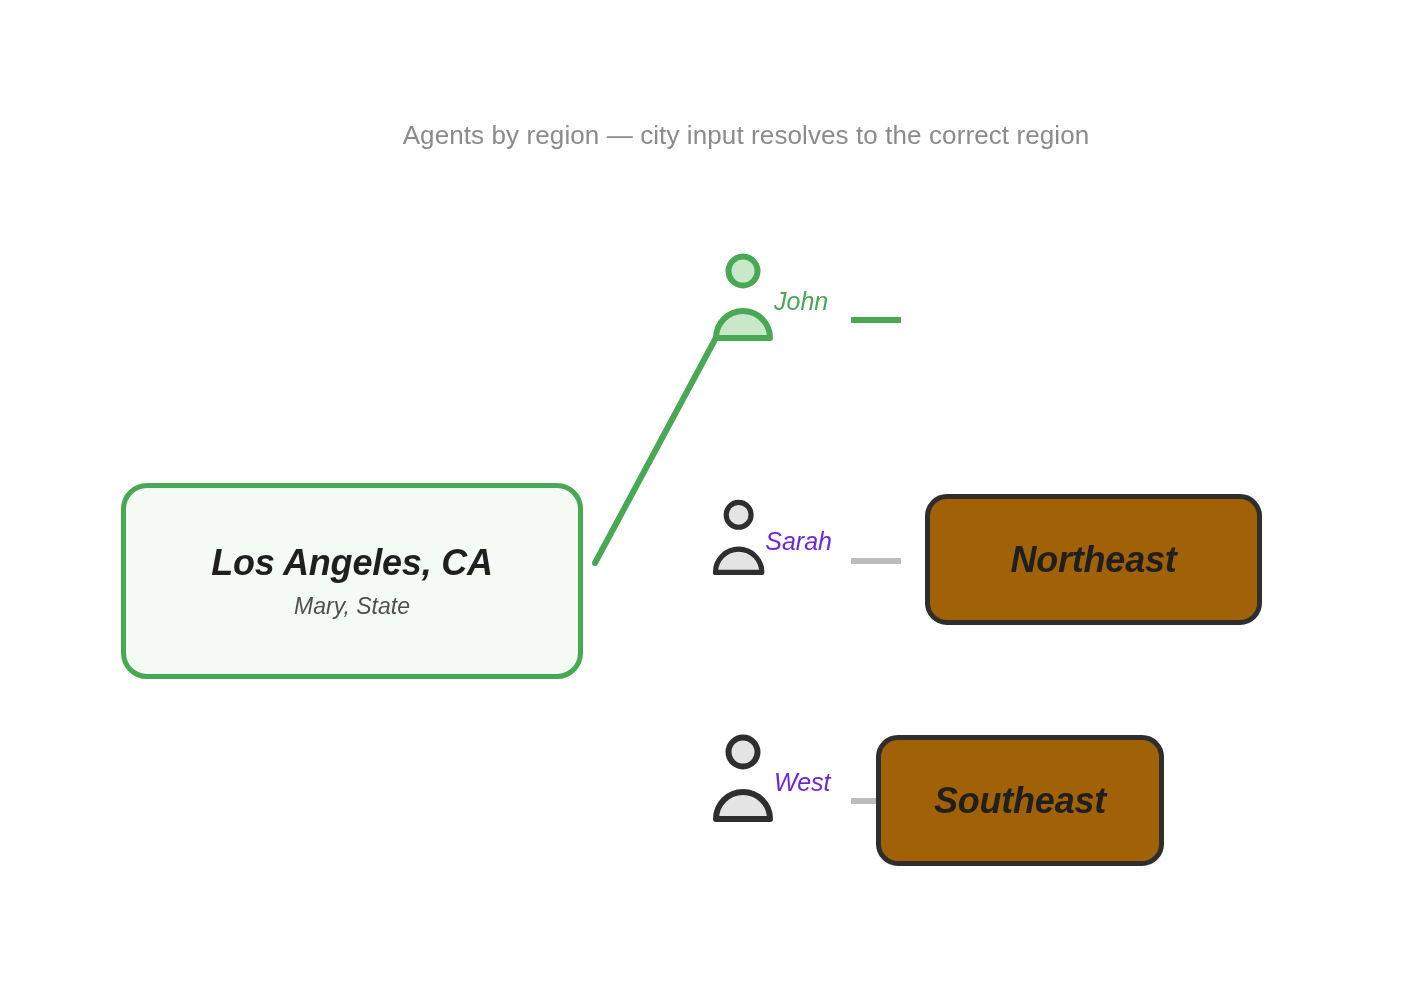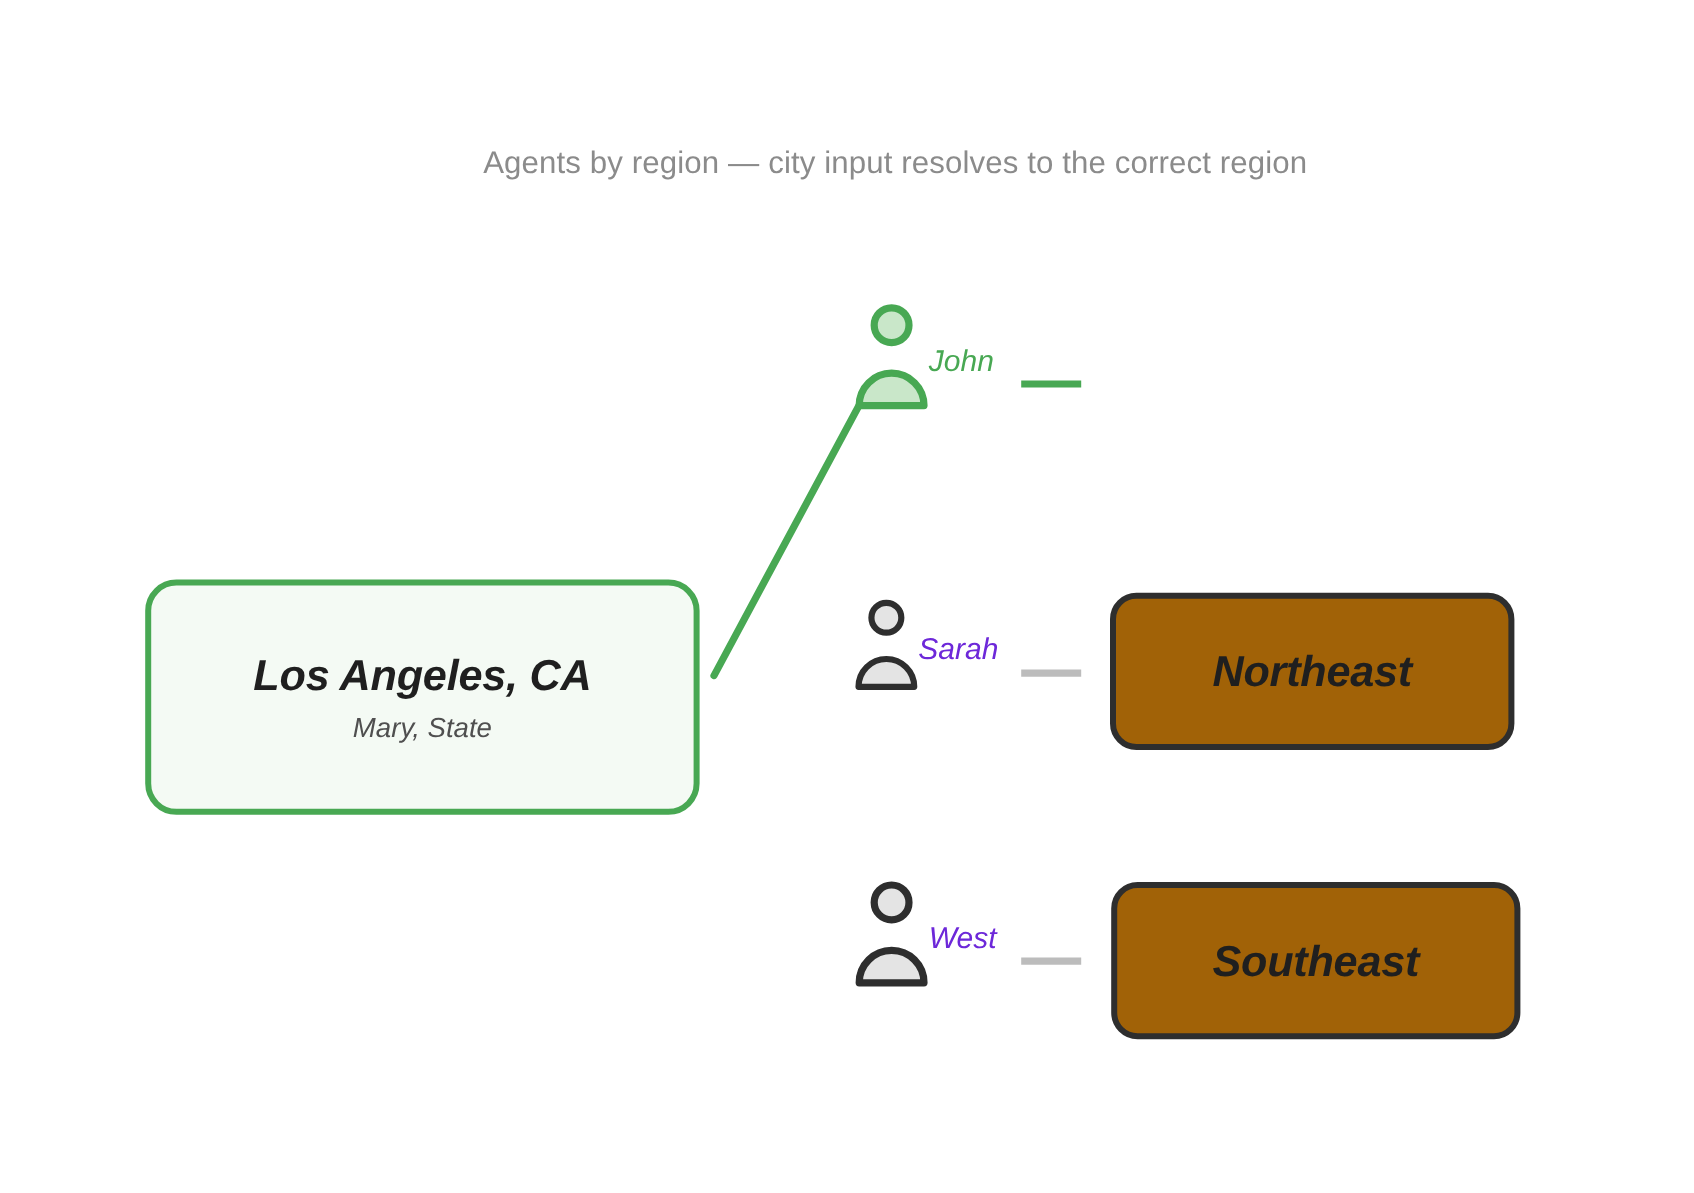--- a/index.html
+++ b/index.html
@@ -98,21 +98,21 @@
     font-size: 36px;
     font-weight: bold;
     font-style: italic;
     color: #1f1f1f;
     letter-spacing: -0.2px;
     line-height: 1;
     white-space: nowrap;
   }
   #region-card-0 { left: 922px; top: 254px;  width: 372px; height: 134px; }
   #region-card-1 { left: 925px; top: 494px;  width: 337px; height: 131px; }
-  #region-card-2 { left: 926px; top: 735px;  width: 341px; height: 131px; }
+  #region-card-2 { left: 876px; top: 735px;  width: 288px; height: 131px; }
 
   
   .agent-node {
     position: absolute;
     width: 120px;
     display: flex;
     flex-direction: row;
     align-items: center;
   }
   #agent-node-0 { left: 712px; top: 252px; }

